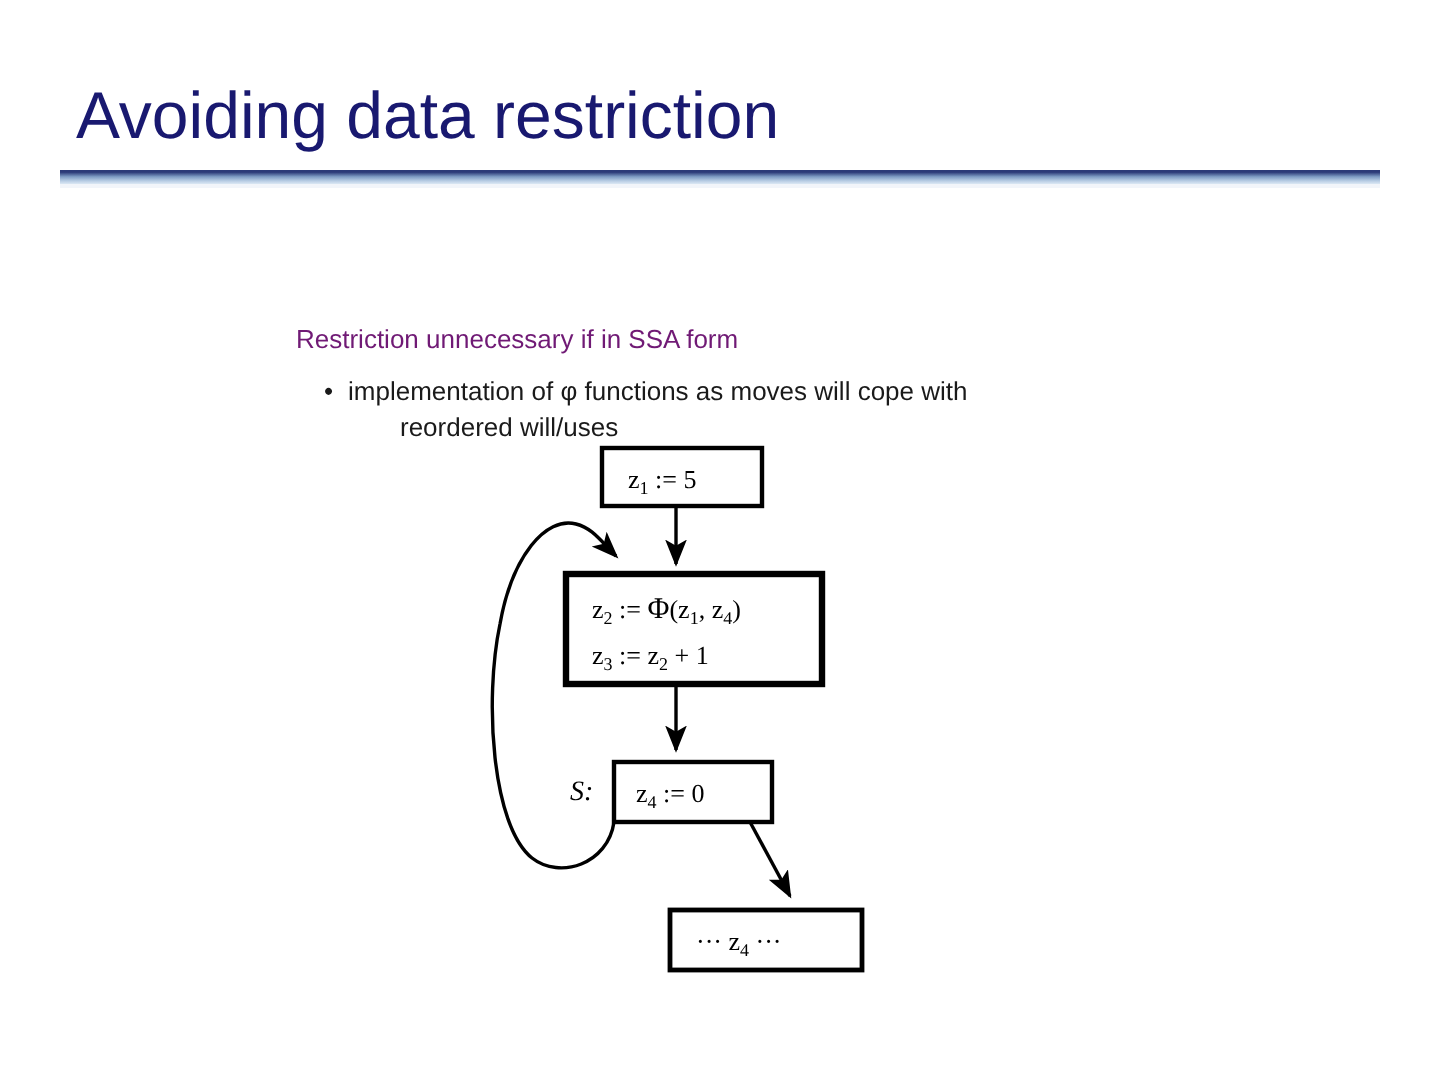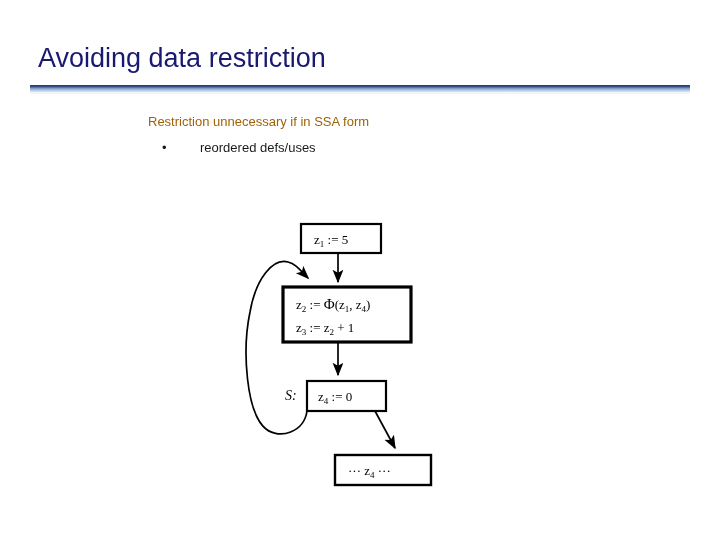--- a/index.html
+++ b/index.html
@@ -23,21 +23,21 @@
     height: 540px;
     background: #ffffff;
   }
 
   
   .slide-title {
     position: absolute;
     left: 38px;
     top: 38px;
     width: 660px;
-    font-size: 27px;
+    font-size: 33px;
     line-height: 40px;
     color: #191970;
     font-family: "Liberation Sans", sans-serif;
     font-weight: normal;
     letter-spacing: 0px;
     white-space: nowrap;
   }
 
   
   .title-rule {
@@ -67,22 +67,23 @@
     position: absolute;
     left: 148px;
     top: 113px;
     width: 440px;
     color: #1a1a1a;
     font-family: "Liberation Sans", sans-serif;
   }
   .body-lead {
     font-size: 13px;
     line-height: 17px;
-    color: #a16207;
+    color: #701a75;
     white-space: nowrap;
+    margin-top: 48px;
   }
   .bullet-row {
     display: flex;
     margin-top: 9px;
     margin-left: 14px;
   }
   .bullet-dot {
     width: 12px;
     flex: 0 0 12px;
     font-size: 13px;
@@ -140,21 +141,22 @@
   <div class="slide-title">Avoiding data restriction</div>
 
   <div class="title-rule"></div>
   <div class="title-rule-shadow"></div>
 
   <div class="body-block">
     <div class="body-lead">Restriction unnecessary if in SSA form</div>
     <div class="bullet-row">
       <span class="bullet-dot">•</span>
       <span class="bullet-text">
-        <span class="cont">reordered defs/uses</span>
+        <span>implementation of φ functions as moves will cope with</span>
+        <span class="cont">reordered will/uses</span>
       </span>
     </div>
   </div>
 
   <div class="diagram">
     <svg width="250" height="310" viewBox="0 0 250 310">
 
       <defs>
         <marker id="arrowhead" markerWidth="9" markerHeight="9" refX="7.2" refY="3.2" orient="auto" markerUnits="strokeWidth">
           <path d="M0,0 L8,3.2 L0,6.4 L1.8,3.2 Z" fill="#000000"></path>

